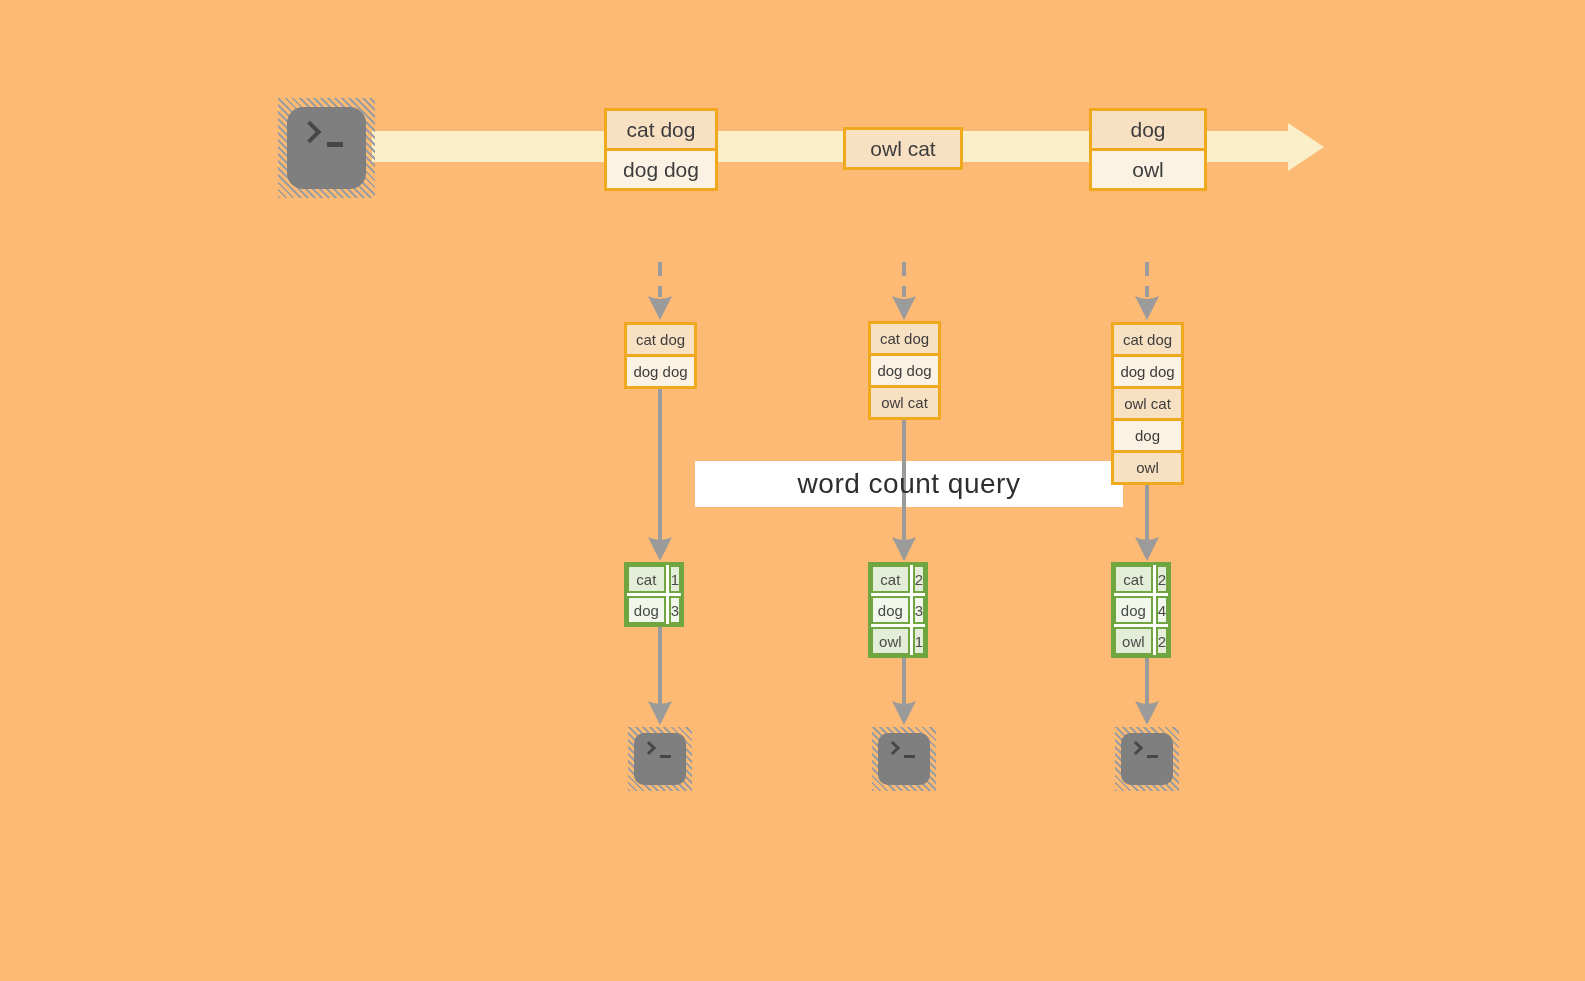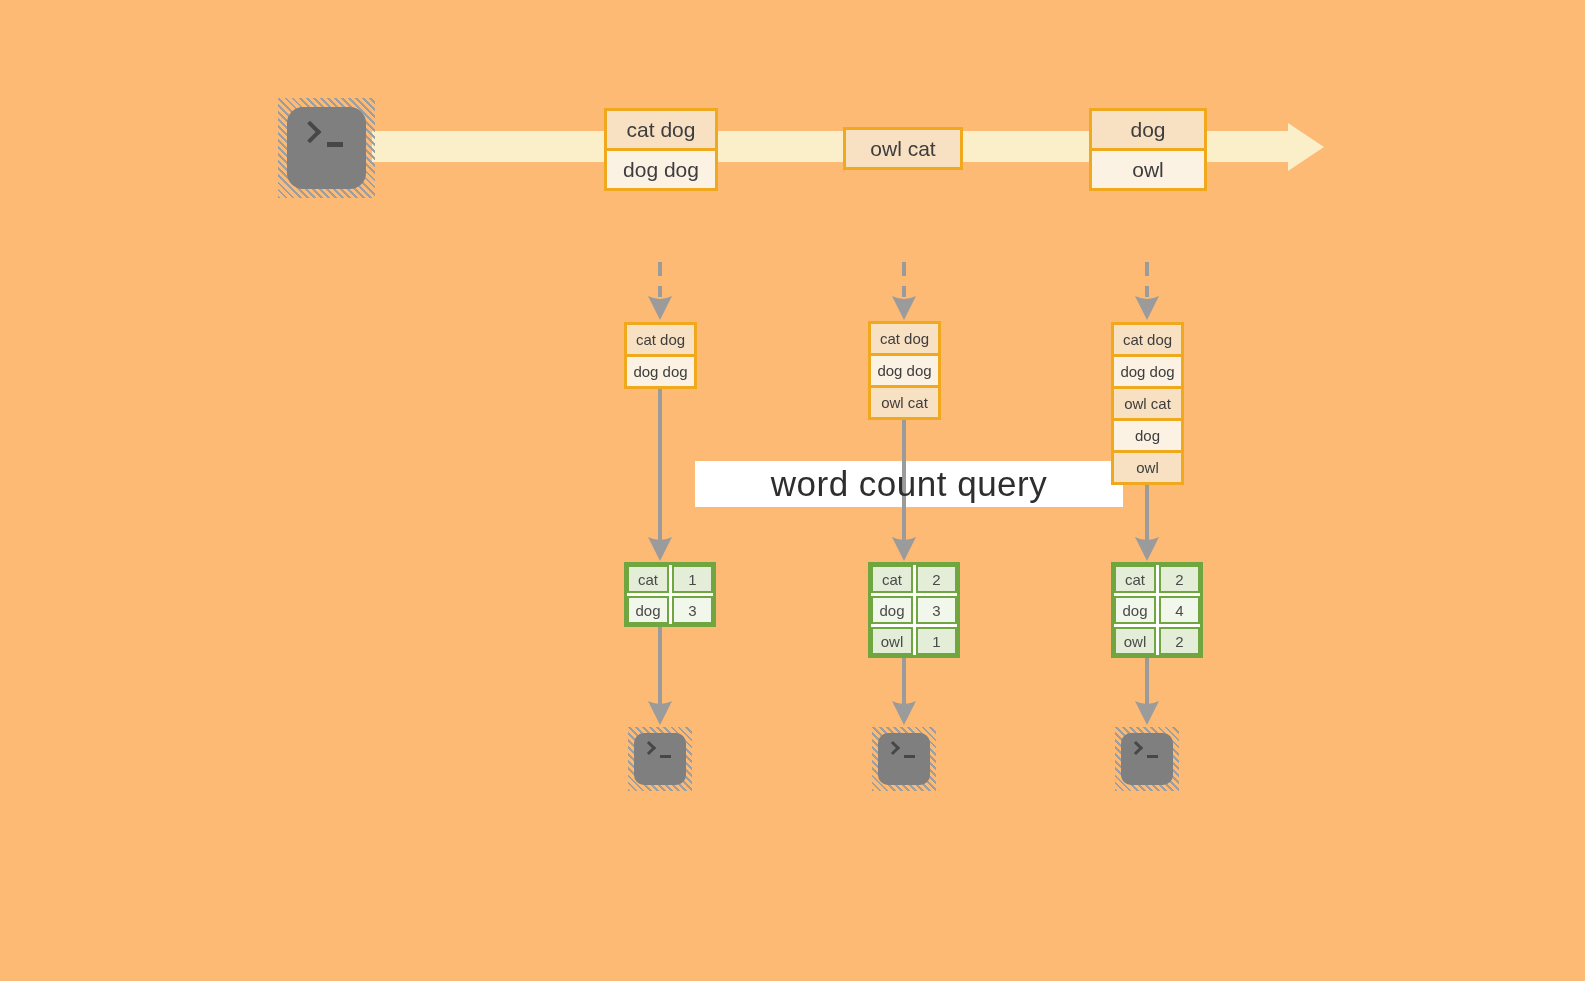--- a/index.html
+++ b/index.html
@@ -34,23 +34,23 @@
   .stream-row.alt{background:#FCF2E4;}
   
   .buffer-stack{position:absolute;z-index:4;width:73px;border:3px solid #F0A81C;background:#F0A81C;box-sizing:border-box;}
   .buffer-row{height:29px;line-height:29px;text-align:center;font-size:15px;color:#3D3D3D;
     background:#F8E0C3;border-bottom:3px solid #F0A81C;}
   .buffer-row:last-child{border-bottom:none;}
   .buffer-row.alt{background:#FCF2E4;}
   
   .query-label-bg{position:absolute;left:695px;top:461px;width:428px;height:46px;background:#FFFFFF;z-index:2;}
   .query-label-text{position:absolute;left:695px;top:461px;width:428px;height:46px;line-height:46px;
-    text-align:center;font-size:35px;font-weight:300;letter-spacing:0.5px;color:#2E2E2E;z-index:4;}
+    text-align:center;font-size:28px;font-weight:300;letter-spacing:0.5px;color:#2E2E2E;z-index:4;}
   
-  .count-table{position:absolute;z-index:4;width:92px;border:3px solid #6FA63F;background:#FFFFFF;
+  .count-table{position:absolute;z-index:4;width:60px;border:3px solid #6FA63F;background:#FFFFFF;
     box-sizing:border-box;display:flex;flex-direction:column;gap:3px;}
   .ct-row{display:flex;gap:3px;height:28px;flex:none;}
   .ct-cell{box-sizing:border-box;border:2px solid #6FA63F;background:#E3EDD7;display:flex;
     align-items:center;justify-content:center;font-size:15px;color:#4A4A4A;}
   .ct-word{width:42px;}
   .ct-num{flex:1;}
   .ct-row.alt .ct-cell{background:#F2F7EC;}
   
   #arrows{position:absolute;left:0;top:0;z-index:3;pointer-events:none;}
 </style>

